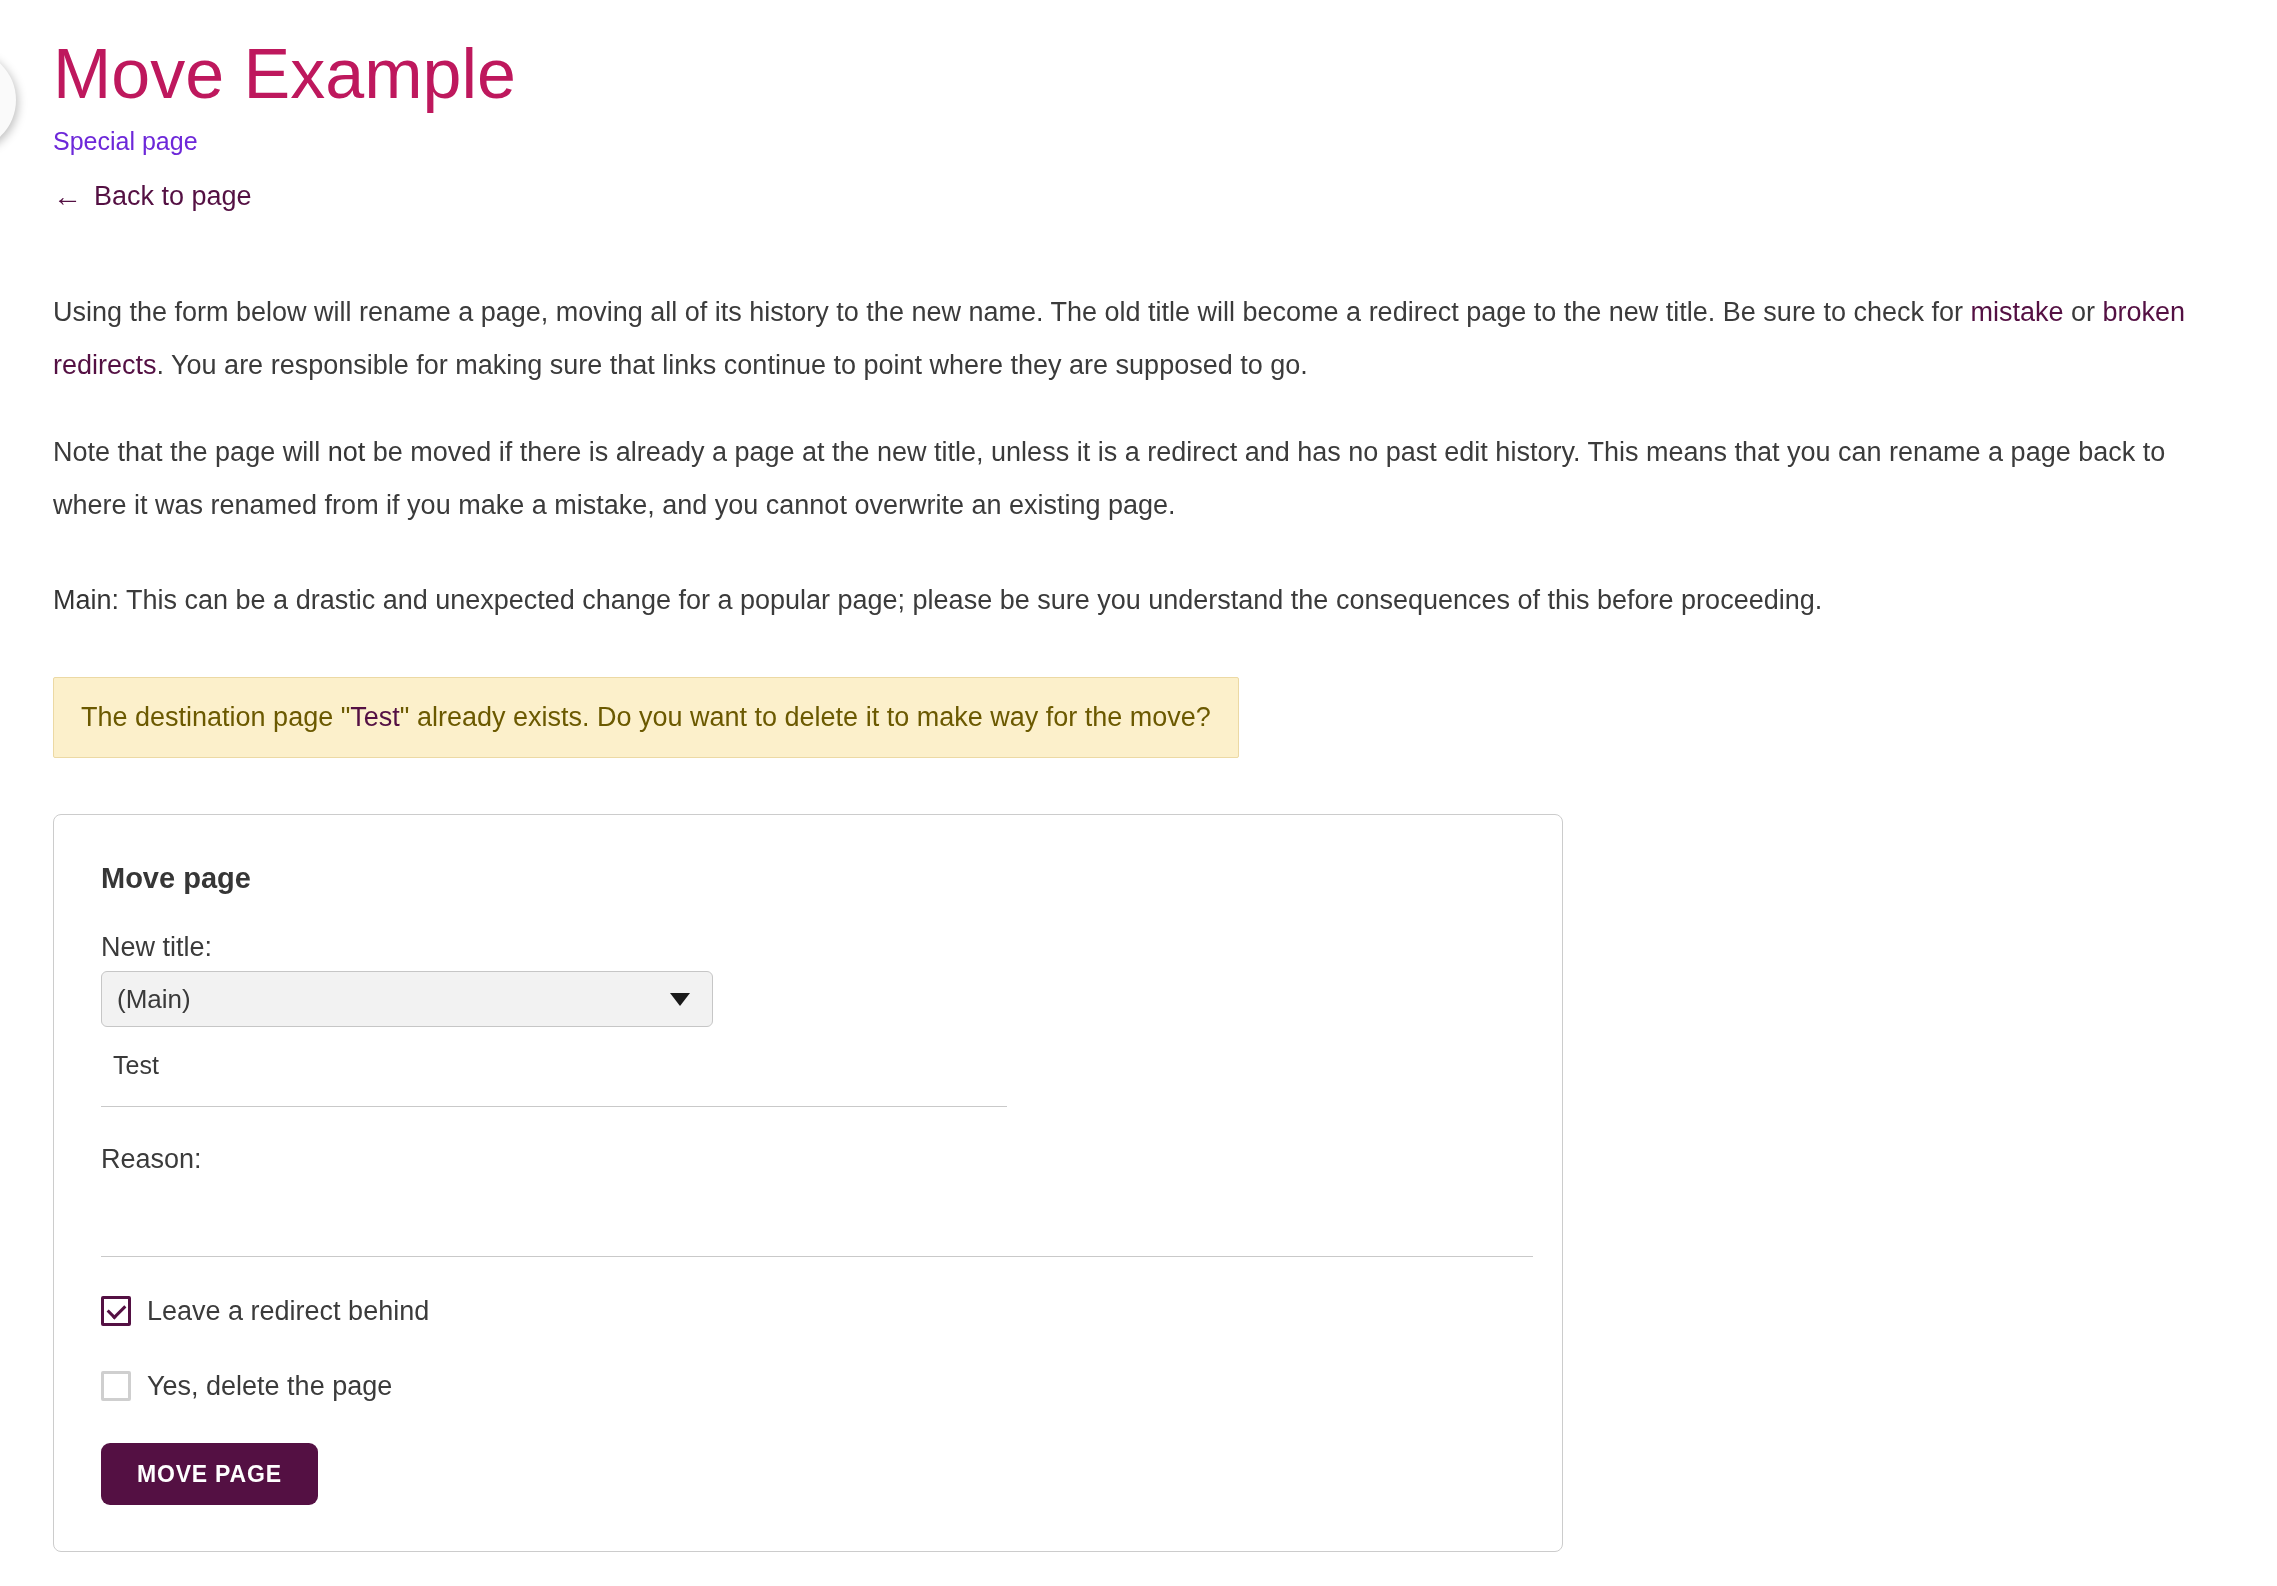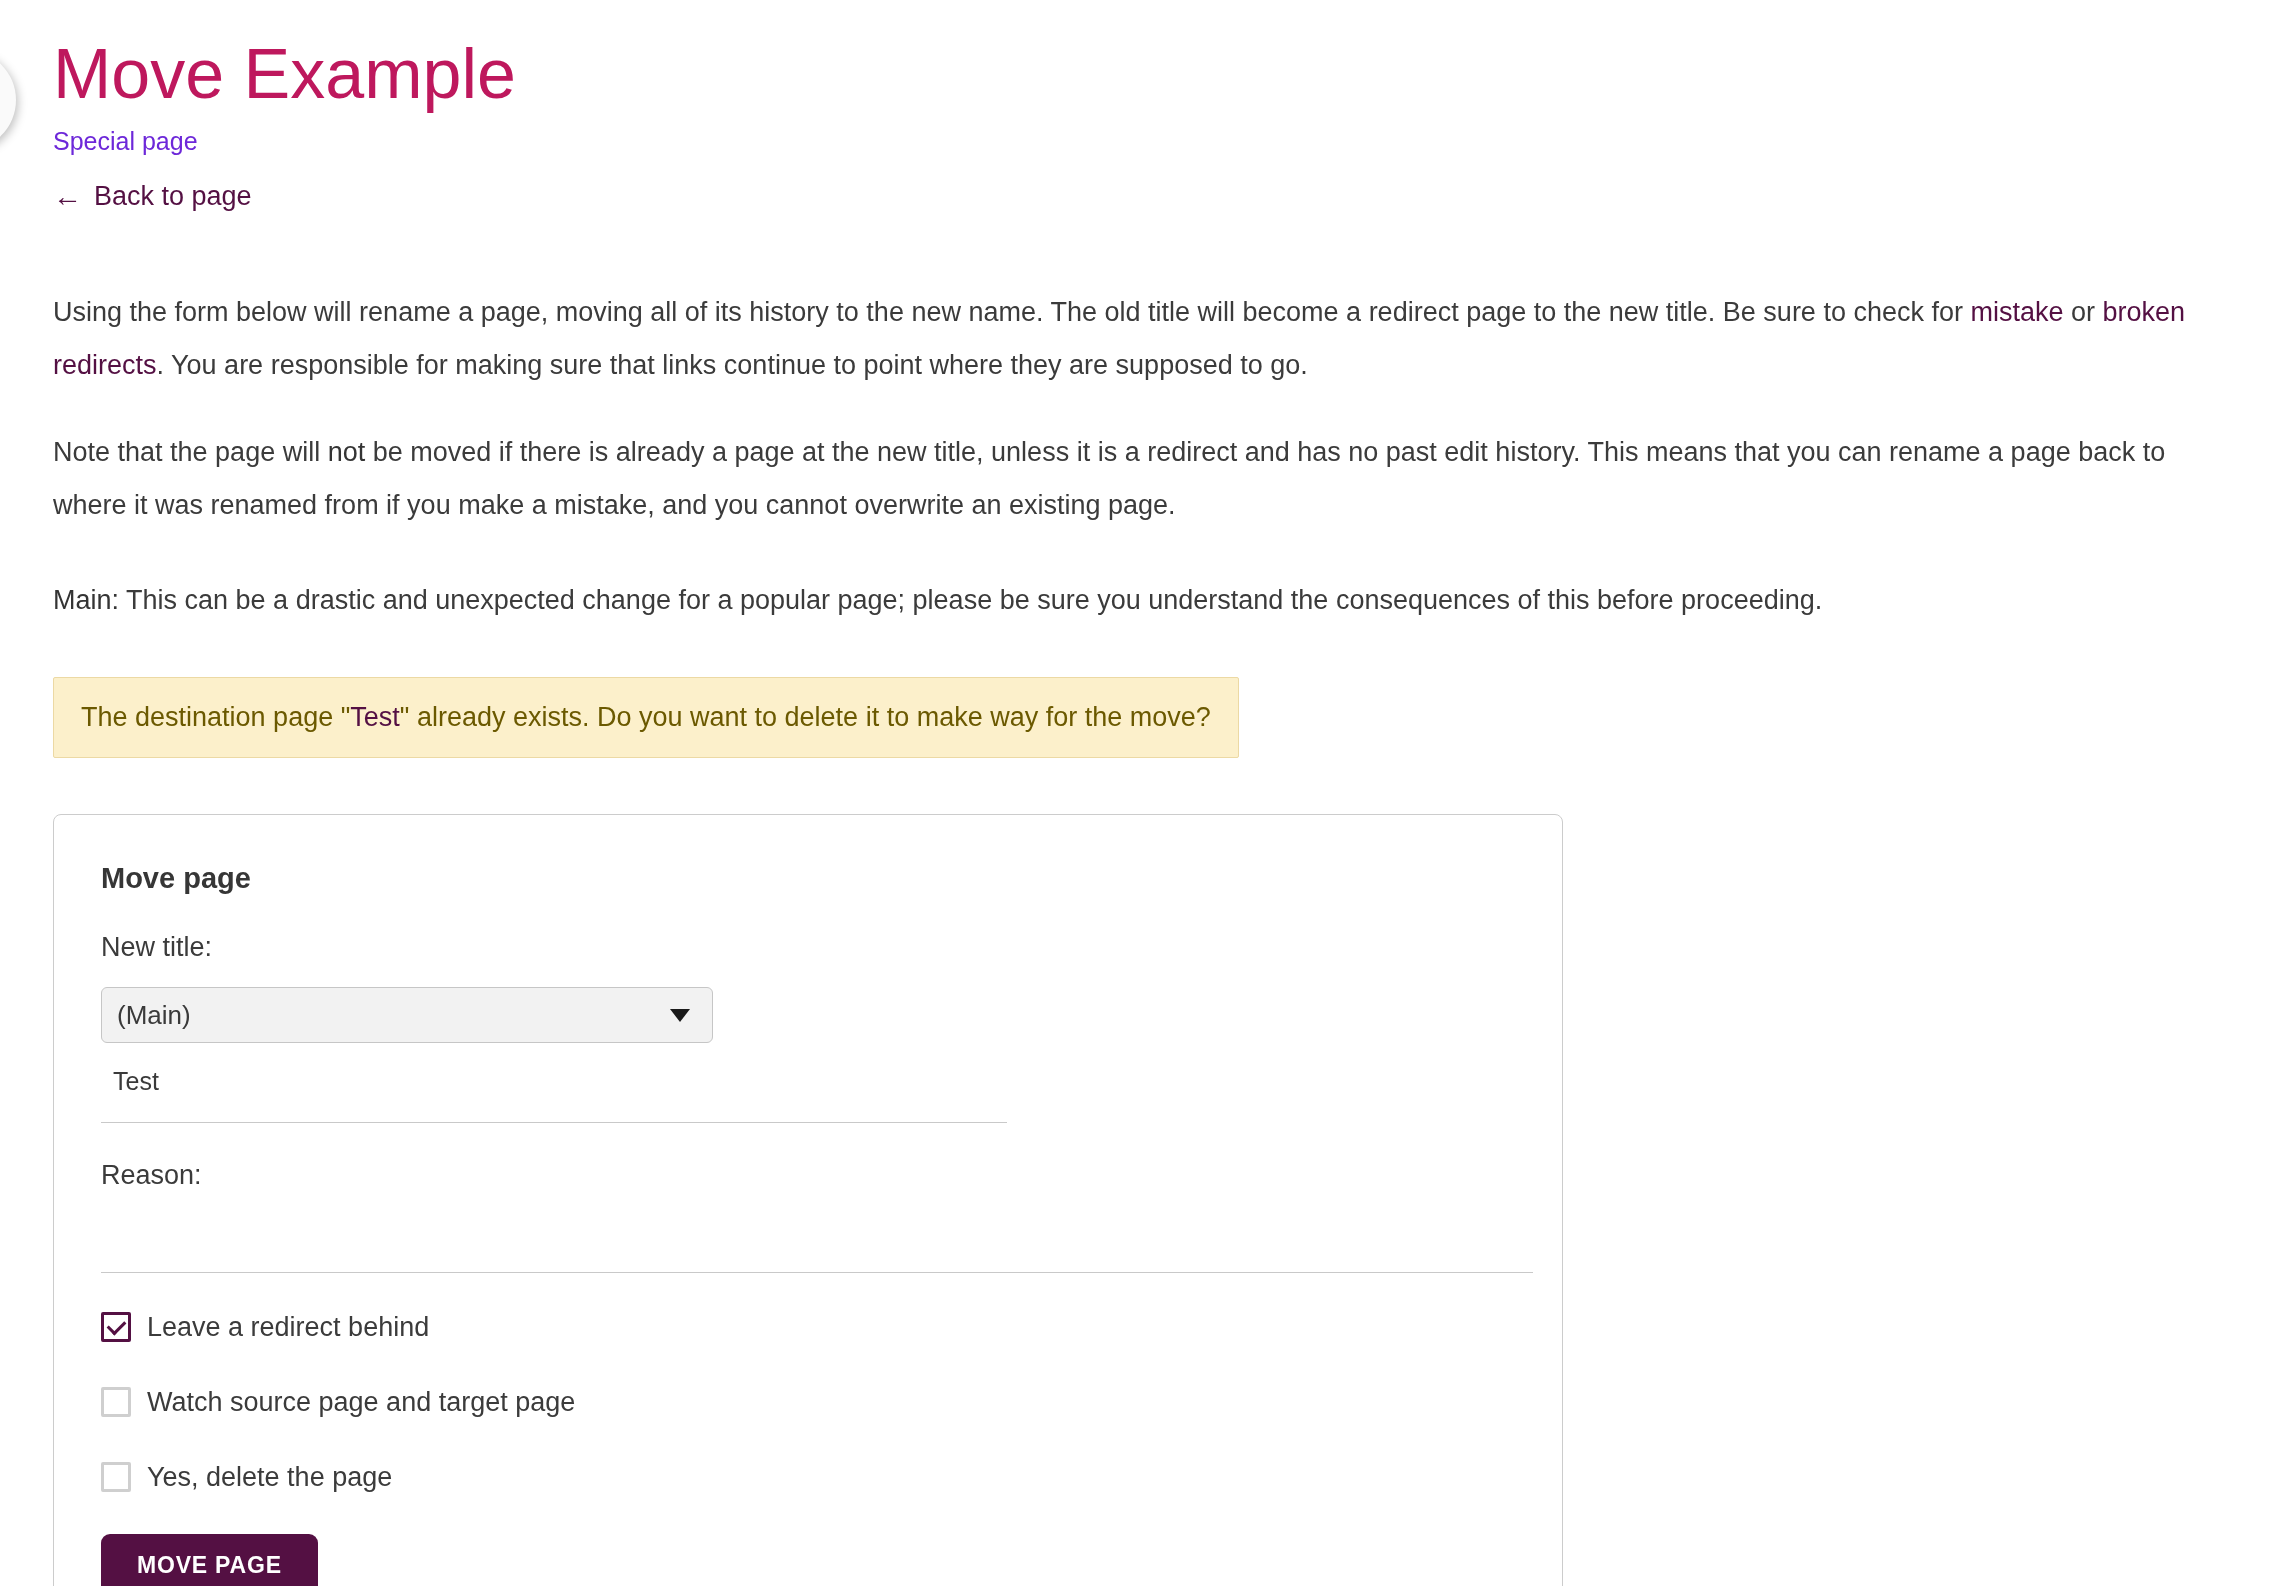--- a/index.html
+++ b/index.html
@@ -45,21 +45,21 @@
   .warning a{color:var(--accent);text-decoration:none;cursor:pointer;}
   .form-card{
     margin-top:56px;width:1510px;
     border:1px solid #cccccc;border-radius:8px;
     padding:46px 47px 46px 47px;
     background:#ffffff;
   }
   .form-heading{font-size:29px;line-height:34px;font-weight:700;margin:0;color:#363636;}
   .field-label{display:block;font-size:27px;line-height:32px;margin-top:36px;color:#3b3b3b;}
   .select{
-    position:relative;margin-top:24px;width:612px;height:56px;
+    position:relative;margin-top:8px;width:612px;height:56px;
     background:#f2f2f2;border:1px solid #c6c6c6;border-radius:6px;
     display:flex;align-items:center;padding:0 52px 0 15px;cursor:pointer;
   }
   .select .sel-value{font-size:26px;line-height:30px;color:#3a3a3a;}
   .select .caret{
     position:absolute;right:22px;top:50%;margin-top:-6px;
     width:0;height:0;
     border-left:10px solid transparent;border-right:10px solid transparent;
     border-top:13px solid #1a1a1a;
   }
@@ -132,24 +132,20 @@
 
     <input class="line-input reason-input" type="text" value="" style="">
 
     <div class="cb-group">
       <div class="cb-row">
         <span class="cb checked"></span>
         <span class="cb-label">Leave a redirect behind</span>
       </div>
       <div class="cb-row">
         <span class="cb"></span>
-        <span class="cb-label">Watch source page and target page</span>
-      </div>
-      <div class="cb-row">
-        <span class="cb"></span>
         <span class="cb-label">Yes, delete the page</span>
       </div>
     </div>
 
     <button class="submit-btn">MOVE PAGE</button>
   </div>
 
 </div>
 
 </body></html>

